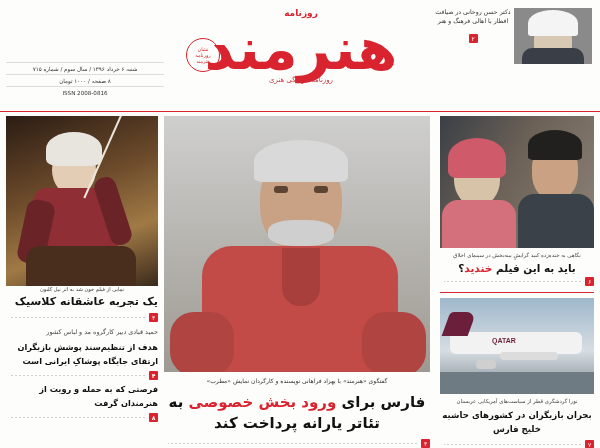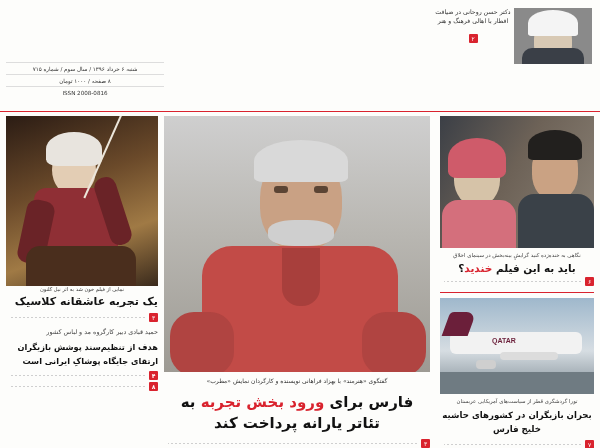--- a/index.html
+++ b/index.html
@@ -303,20 +303,26 @@
         <div class="fig" style="left:30px;top:30px;width:18px;height:10px;border-radius:0;background:#d8c9b4;"></div>
       </div>
       <div style="margin-right:82px;">
         <div class="mh-leadsub">دکتر حسن روحانی در ضیافت افطار با اهالی فرهنگ و هنر</div>
         <div style="text-align:center;margin-top:3px;">
           <span class="bar-num">۲</span>
         </div>
       </div>
     </div>
 
+    <div class="logo-zone">
+      <div class="logo-super">روزنامه</div>
+      <div class="logo-main">هنرمند</div>
+      <div class="logo-sub">روزنامه فرهنگی هنری</div>
+      <div class="logo-seal">نشان روزنامه هنرمند</div>
+    </div>
 
     <div class="mh-left">
       <div class="ln">شنبه ۶ خرداد ۱۳۹۶ / سال سوم / شماره ۷۱۵</div>
       <div class="ln">۸ صفحه / ۱۰۰۰ تومان</div>
       <div class="ln">ISSN 2008-0816</div>
     </div>
   </div>
 
   <div class="col-left">
     <div class="photo">
@@ -336,20 +342,23 @@
     </div>
 
     <div class="brief">
       <div style="font-size:6.4px;font-weight:normal;color:#444;margin-top:5px;">حمید قبادی دبیر کارگروه مد و لباس کشور</div>
       <div class="brief-row">
         <span style="flex:1;">هدف از تنظیم‌سند پوشش بازیگران ارتقای جایگاه پوشاکِ ایرانی است</span>
       </div>
       <div style="display:flex;align-items:center;margin-top:2px;">
         <span class="bar-num">۴</span>
         <span class="dotline"></span>
+      </div>
+      <div class="brief-row">
+        <span style="flex:1;">فرصتی که به حمله و رویت از هنرمندان گرفت</span>
       </div>
       <div style="display:flex;align-items:center;margin-top:2px;">
         <span class="bar-num">۸</span>
         <span class="dotline"></span>
       </div>
     </div>
   </div>
 
   <div class="col-center">
     <div class="photo">
@@ -358,21 +367,21 @@
       <div class="fig" style="left:104px;top:104px;width:66px;height:26px;border-radius:40%;background:#cfcfcf;"></div>
       <div class="fig" style="left:110px;top:70px;width:14px;height:7px;background:#5b4434;border-radius:3px;"></div>
       <div class="fig" style="left:150px;top:70px;width:14px;height:7px;background:#5b4434;border-radius:3px;"></div>
       <div class="fig" style="left:38px;top:130px;width:196px;height:130px;border-radius:30px 30px 0 0;background:#c24b47;"></div>
       <div class="fig" style="left:118px;top:132px;width:38px;height:58px;border-radius:0 0 18px 18px;background:#a83f3c;"></div>
       <div class="fig" style="left:6px;top:196px;width:64px;height:64px;border-radius:24px;background:#b04441;"></div>
       <div class="fig" style="left:198px;top:196px;width:64px;height:64px;border-radius:24px;background:#b04441;"></div>
     </div>
     <div class="center-cap">گفتگوی «هنرمند» با بهزاد فراهانی نویسنده و کارگردان نمایش «مطرب»</div>
     <div class="center-head">
-      <span>فارس برای </span><span class="hl">ورود بخش تجربه</span><span> به تئاتر یارانه پرداخت کند</span>
+      <span>فارس برای </span><span class="hl">ورود بخش خصوصی</span><span> به تئاتر یارانه پرداخت کند</span>
     </div>
     <div style="display:flex;align-items:center;margin-top:4px;">
       <span class="bar-num">۳</span>
       <span class="dotline"></span>
     </div>
   </div>
 
   <div class="col-right">
 
     <div class="photo p1">

